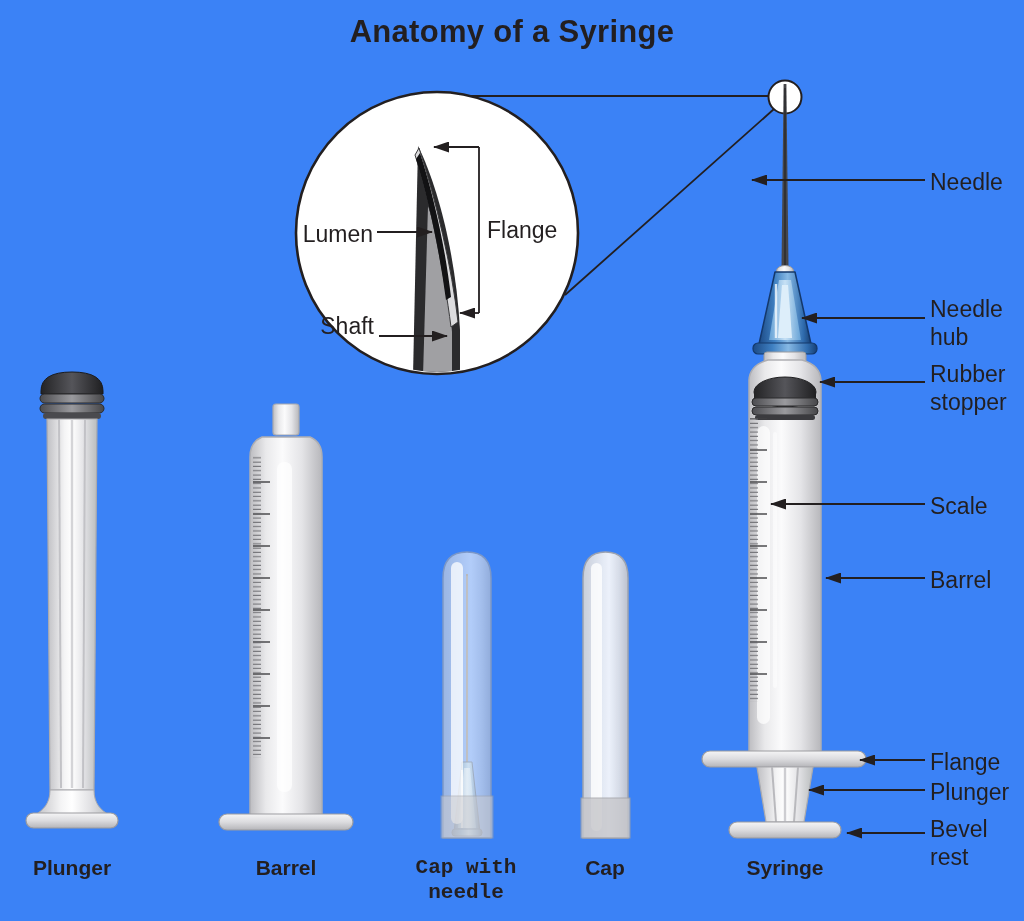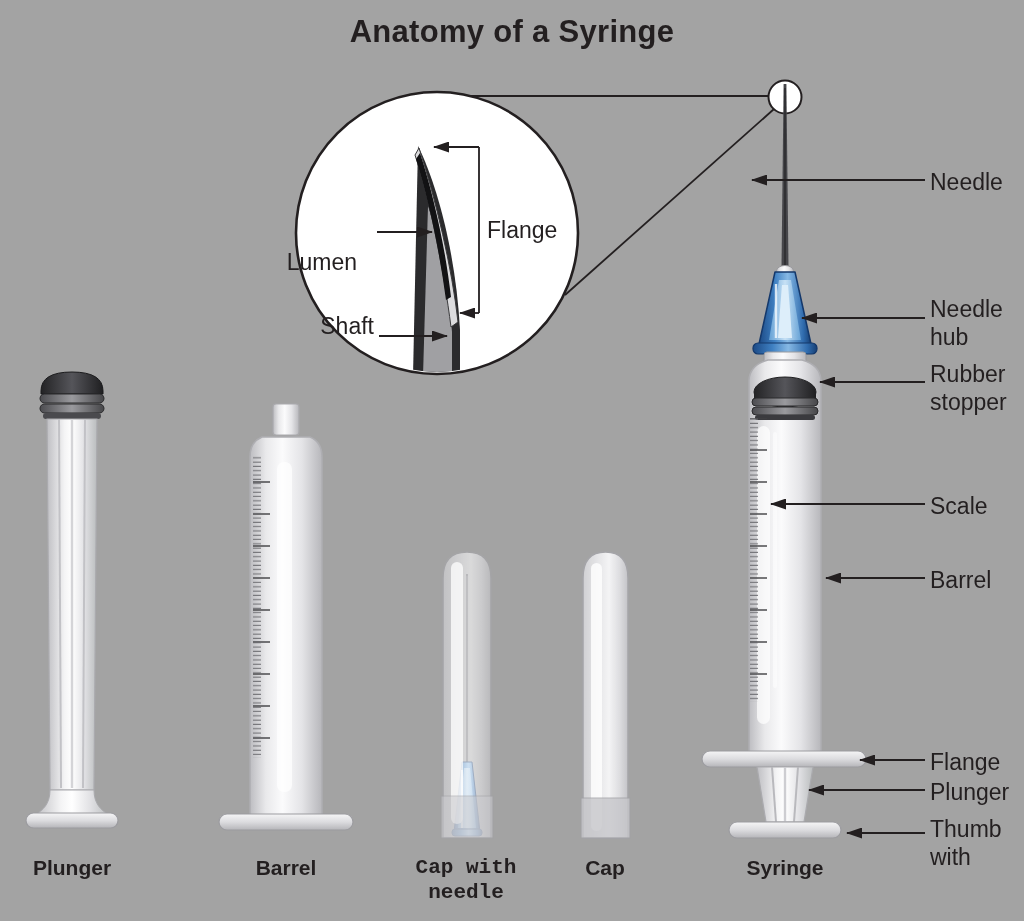--- a/index.html
+++ b/index.html
@@ -1,17 +1,17 @@
 <!DOCTYPE html>
 <html><head>
 <meta charset="utf-8">
 <style>
   html,body{margin:0;padding:0;background:#fdfdfd;}
   .canvas{
-    position:relative;width:1024px;height:921px;background:#a3a3a3;
+    position:relative;width:1024px;height:921px;background:#3b82f6;
     font-family:"Liberation Sans",sans-serif;color:#231f20;overflow:hidden;
   }
   .artwork{position:absolute;left:0;top:0;}
   .title{
     position:absolute;left:0;right:0;top:14px;text-align:center;
     font-size:31px;font-weight:bold;letter-spacing:.3px;
   }
   .lbl{position:absolute;font-size:23px;line-height:1.22;}
   .lbl.r{text-align:right;}
   .cap{
@@ -198,31 +198,31 @@
 
     <g>
       <path d="M583,578 Q583,552 605.5,552 Q628,552 628,578 L628,838 L583,838 Z" fill="url(#gCap)" opacity="0.92" stroke="#a5a5a9" stroke-width="1.5"></path>
       <rect x="591" y="563" width="11" height="268" rx="5.5" fill="#ffffff" opacity="0.8"></rect>
       <rect x="581" y="798" width="49" height="40" fill="#c6c6ca" opacity="0.8" stroke="#a0a0a4" stroke-width="1"></rect>
     </g>
   </svg>
 
   <div class="title">Anatomy of a Syringe</div>
 
-  <div class="lbl r" style="left:279px;top:220px;width:78px;margin-top:28px;">Lumen</div>
+  <div class="lbl r" style="left:295px;top:220px;width:78px;">Lumen</div>
   <div class="lbl" style="left:487px;top:216px;">Flange</div>
   <div class="lbl r" style="left:300px;top:312px;width:74px;">Shaft</div>
 
   <div class="lbl" style="left:930px;top:168px;">Needle</div>
   <div class="lbl" style="left:930px;top:295px;width:85px;">Needle hub</div>
   <div class="lbl" style="left:930px;top:360px;width:95px;">Rubber stopper</div>
   <div class="lbl" style="left:930px;top:492px;">Scale</div>
   <div class="lbl" style="left:930px;top:566px;">Barrel</div>
   <div class="lbl" style="left:930px;top:748px;">Flange</div>
   <div class="lbl" style="left:930px;top:778px;">Plunger</div>
-  <div class="lbl" style="left:930px;top:815px;width:80px;">Thumb with</div>
+  <div class="lbl" style="left:930px;top:815px;width:80px;">Bevel rest</div>
 
   <div class="cap" style="left:12px;top:856px;">Plunger</div>
   <div class="cap" style="left:226px;top:856px;">Barrel</div>
   <div class="cap" style="left:406px;top:856px;font-family:Liberation Mono, monospace;">Cap with needle</div>
   <div class="cap" style="left:545px;top:856px;">Cap</div>
   <div class="cap" style="left:725px;top:856px;">Syringe</div>
 </div>
 
 </body></html>

